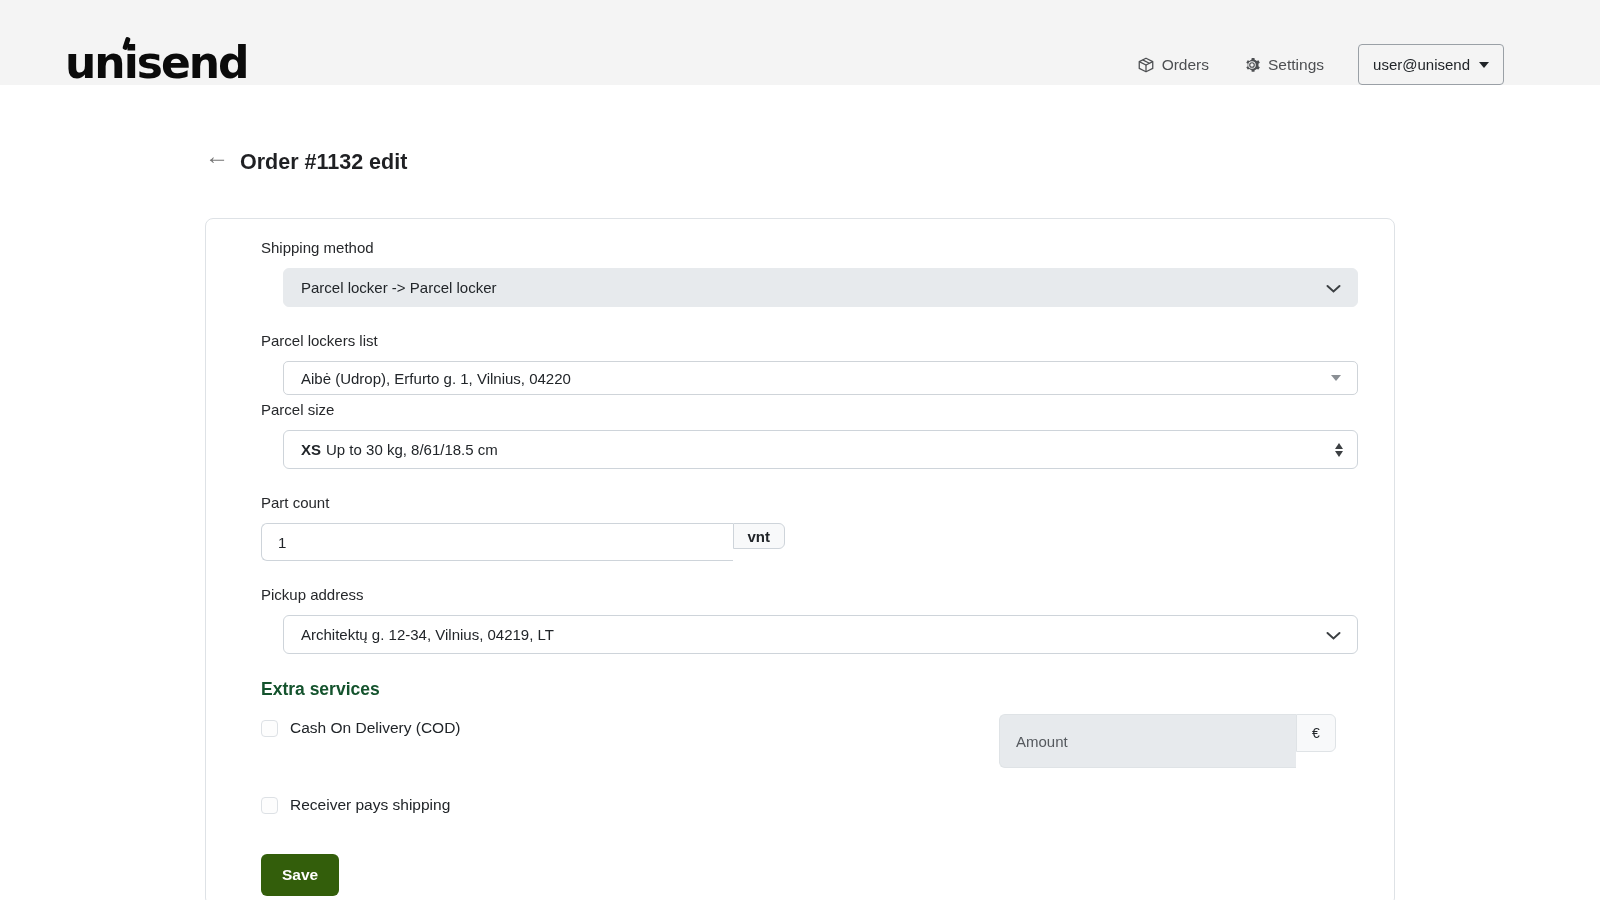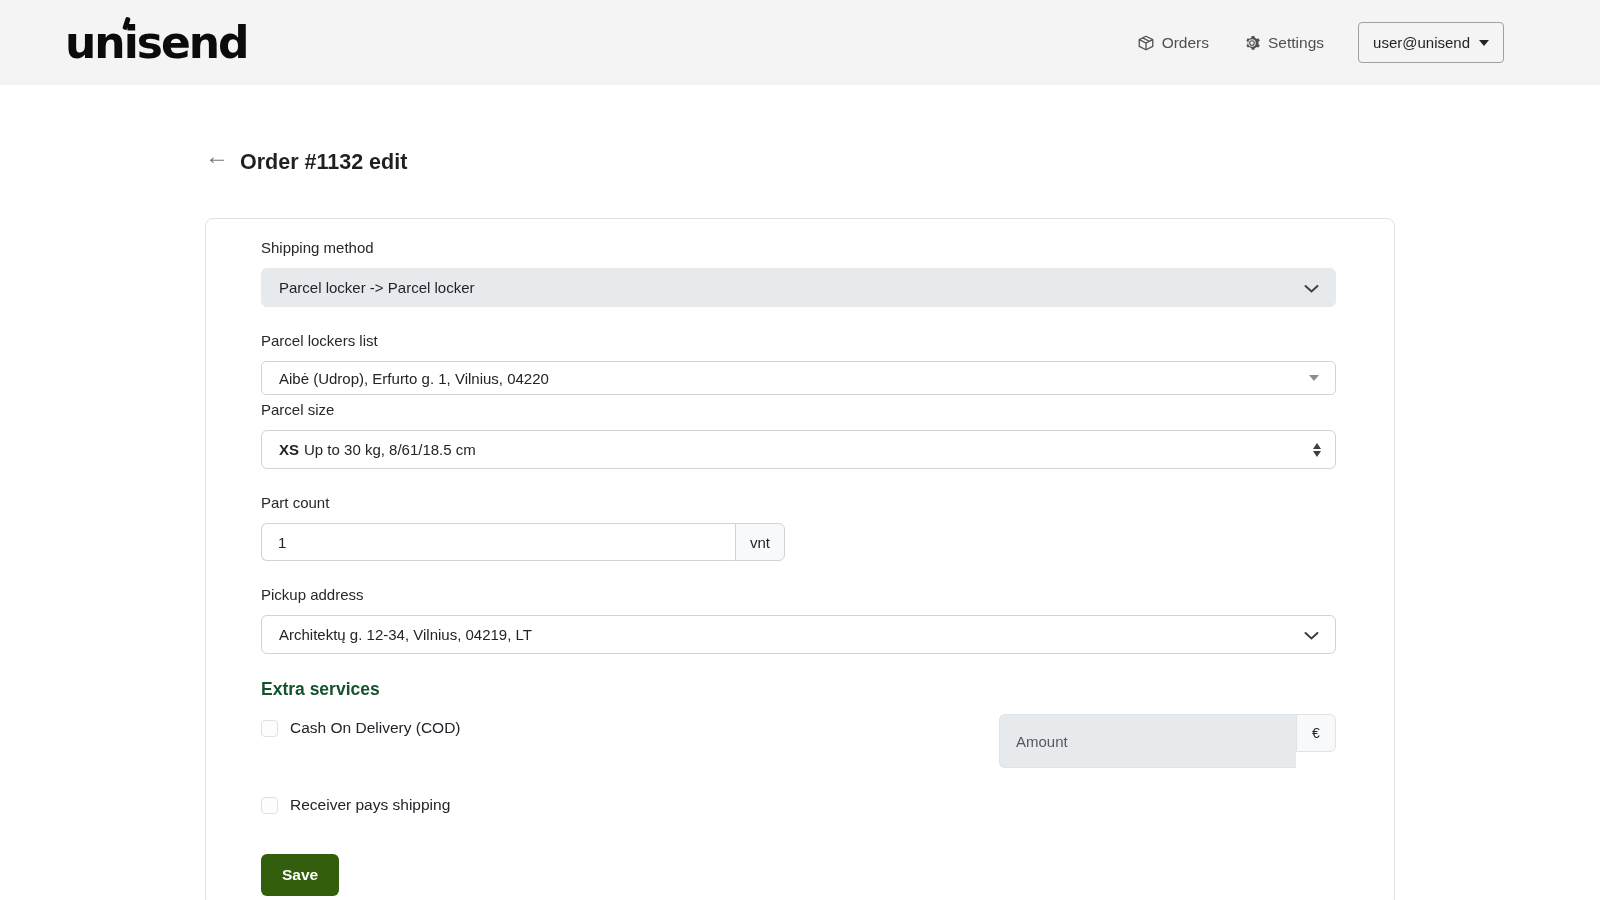--- a/index.html
+++ b/index.html
@@ -1,20 +1,20 @@
 <!DOCTYPE html>
 <html><head>
 <meta charset="utf-8">
 <style>
   * { margin: 0; padding: 0; box-sizing: border-box; }
   html, body { width: 1600px; height: 900px; background: #ffffff;
     font-family: "Liberation Sans", sans-serif; color: #212529; overflow: hidden; }
 
   
-  .navbar { height: 85px; background: #f4f4f4; display: flex; align-items: center;
+  .navbar { height: 85px; background: #f4f4f4; display: flex; align-items: flex-end;
     justify-content: space-between; padding: 0 96px 0 65px; }
   .logo { position: relative; font-family: "DejaVu Sans", sans-serif; font-weight: 700;
     font-size: 44px; letter-spacing: -2px; color: #0b0b0b; line-height: 1; cursor: pointer; }
   .logo-accent { position: absolute; left: 59px; top: -4px; width: 5px; height: 13px;
     background: #0b0b0b; border-radius: 2px; transform: rotate(18deg); }
   .nav-right { display: flex; align-items: center; gap: 34px; }
   .nav-link { display: flex; align-items: center; gap: 7px; color: #4d4f52;
     font-size: 15.5px; cursor: pointer; }
   .nav-link svg { display: block; }
   .user-btn { display: flex; align-items: center; gap: 9px; border: 1px solid #9aa0a6;
@@ -32,21 +32,21 @@
 
   .card { margin-top: 43px; background: #fff; border: 1px solid #dee2e6;
     border-radius: 8px; padding: 20px 58px 43px 55px; height: 688px; }
 
   .form-label { display: block; font-size: 15px; color: #26282b; margin-bottom: 12px; }
   .form-group { margin-bottom: 25px; }
   .form-group.tight { margin-bottom: 6px; }
 
   .control { position: relative; display: flex; align-items: center; width: 100%;
     height: 39px; border-radius: 6px; font-size: 15px; padding: 0 44px 0 17px;
-    cursor: pointer; }
+    cursor: pointer; margin-left: 22px; }
   .control.gray { background: #e7eaed; border: 1px solid #e7eaed; }
   .control.white { background: #fff; border: 1px solid #ced4da; }
   .control.tall { height: 34px; border-radius: 5px; border-color: #cfd4d9; }
   .chev { position: absolute; right: 16px; top: 50%; transform: translateY(-50%); }
   .tri-down { position: absolute; right: 16px; top: 50%; transform: translateY(-50%);
     width: 0; height: 0; border-left: 5px solid transparent;
     border-right: 5px solid transparent; border-top: 6px solid #8a8f94; }
   .updown { position: absolute; right: 14px; top: 50%; transform: translateY(-50%);
     display: flex; flex-direction: column; gap: 2px; align-items: center; }
   .updown .u { width: 0; height: 0; border-left: 4.5px solid transparent;
@@ -54,21 +54,21 @@
   .updown .d { width: 0; height: 0; border-left: 4.5px solid transparent;
     border-right: 4.5px solid transparent; border-top: 6px solid #3c4043; }
   .bold-xs { font-weight: 700; margin-right: 5px; }
 
   .input-group { display: flex; width: 524px; }
   .input-group input { flex: 1; height: 38px; border: 1px solid #ced4da;
     border-right: none; border-radius: 6px 0 0 6px; padding: 0 16px; font-size: 15px;
     color: #212529; font-family: inherit; outline: none; background: #fff; }
   .addon { display: flex; align-items: center; justify-content: center; min-width: 48px;
     padding: 0 14px; background: #f8f9fa; border: 1px solid #ced4da;
-    border-radius: 0 6px 6px 0; font-size: 15px; color: #212529; height: 38px; }
+    border-radius: 0 6px 6px 0; font-size: 15px; color: #212529; height: 26px; font-weight: bold; }
 
   .section-heading { font-size: 17.5px; font-weight: 700; color: #14532d;
     margin: 3px 0 14px 0; }
 
   .cod-row { display: flex; justify-content: space-between; align-items: flex-start;
     margin-bottom: 23px; }
   .check-row { display: flex; align-items: center; gap: 12px; cursor: pointer;
     padding-top: 5px; }
   .checkbox { appearance: none; -webkit-appearance: none; width: 17px; height: 17px;
     border: 1px solid #dde1e5; border-radius: 4px; background: #fdfdfd; cursor: pointer;

